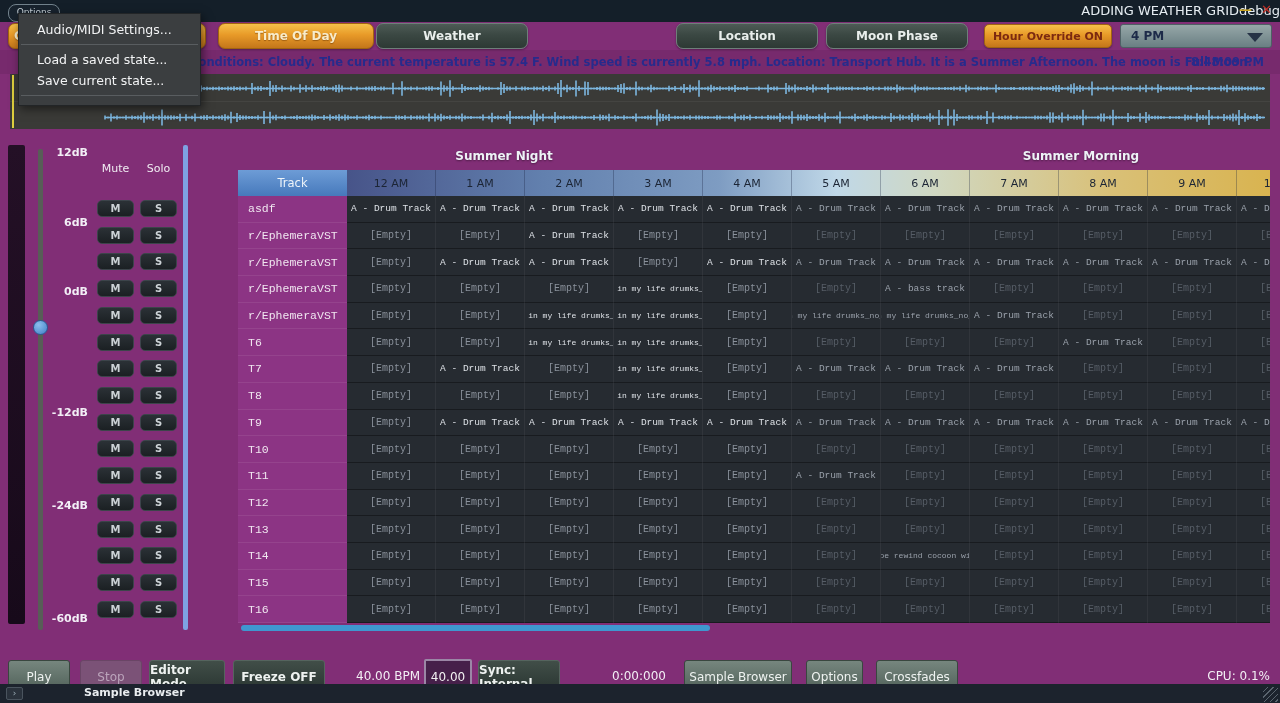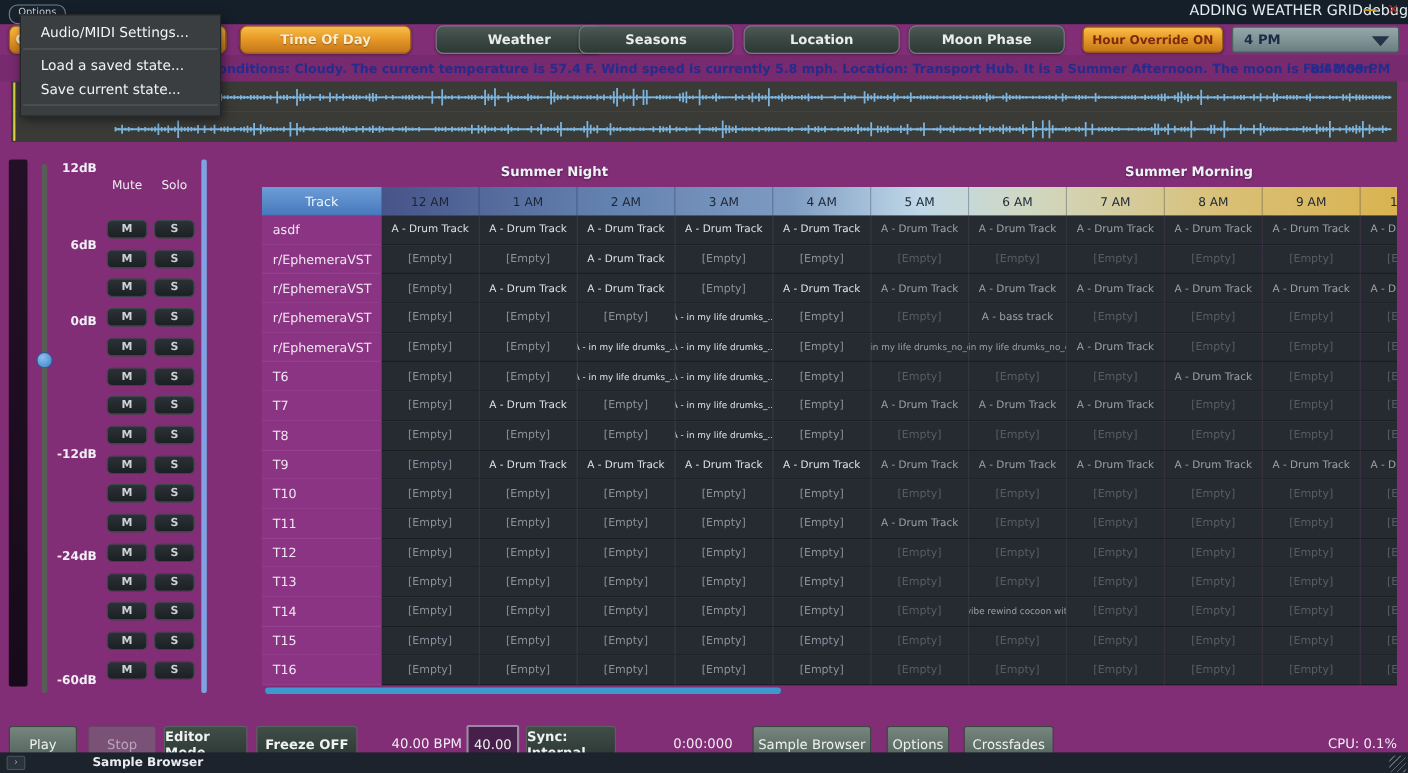--- a/index.html
+++ b/index.html
@@ -15,21 +15,21 @@
           background:#18232e;color:#c8d2d8;font-size:9px;line-height:14px;text-align:center;z-index:10;}
 
   
   .tbtn{position:absolute;top:23px;height:26px;border-radius:7px;display:flex;align-items:center;justify-content:center;
         background:linear-gradient(180deg,#4d5a55 0%,#3b4843 45%,#2d3934 100%);
         border:1px solid #6e7f7a;color:#e9eeec;font-weight:bold;font-size:12px;box-shadow:0 1px 2px rgba(0,0,0,.35);box-sizing:border-box;}
   .tbtn.orange{background:linear-gradient(180deg,#f6c04a 0%,#e89a28 45%,#c4761a 100%);
         border-color:#a06410;color:#f8ecca;text-shadow:0 1px 1px rgba(110,55,0,.55);}
   #btn-partial{left:8px;width:198px;justify-content:flex-start;padding-left:5px;}
   #btn-timeofday{left:218px;width:156px;}
-  #btn-weather{left:376px;width:152px;margin-left:20px;}
+  #btn-weather{left:376px;width:152px;}
   #btn-seasons{left:526px;width:141px;}
   #btn-location{left:676px;width:142px;}
   #btn-moonphase{left:826px;width:142px;}
   #btn-houroverride{left:984px;width:128px;top:24px;height:24px;border-radius:5px;font-size:11px;color:#7c2a10;text-shadow:none;}
   .hour-select{position:absolute;left:1120px;top:24px;width:152px;height:24px;border-radius:3px;box-sizing:border-box;
         background:linear-gradient(180deg,#96a7a8 0%,#6a7f83 100%);border:1px solid #4e6064;
         color:#1d2b49;font-weight:bold;font-size:12px;display:flex;align-items:center;padding-left:10px;}
   .hour-select .arrow{position:absolute;right:8px;top:8px;width:0;height:0;
         border-left:8px solid transparent;border-right:8px solid transparent;border-top:9px solid #263346;}
 
@@ -67,21 +67,21 @@
   .band-label{position:absolute;top:6px;transform:translateX(-50%);font-size:12px;font-weight:bold;color:#edf2f6;
         text-shadow:0 1px 2px rgba(0,0,0,.4);white-space:nowrap;}
   .g-hours{display:flex;height:26px;}
   .g-trackhead{width:109px;flex:none;background:linear-gradient(180deg,#6d9cd6,#4679bc);color:#eef4fa;
         font-size:11.5px;display:flex;align-items:center;justify-content:center;}
   .g-hourstrip{display:flex;width:979px;flex:none;
         background:linear-gradient(90deg,#475489 0%,#6280ae 20%,#7e9cc2 38%,#c0d8e8 50%,#d0d8c2 60%,#d9c077 78%,#d9b34e 95%);}
   .g-hourcell{width:89px;flex:none;box-sizing:border-box;border-right:1px solid rgba(20,30,60,.3);
         display:flex;align-items:center;justify-content:center;font-size:11px;color:#1c2535;}
   .g-body{display:flex;flex-direction:column;height:427px;}
-  .g-row{display:flex;flex:1;}
+  .g-row{display:flex;flex:1;font-family:Liberation Mono, monospace;}
   .g-track{width:109px;flex:none;background:#8c3484;color:#f0e6f0;font-size:11.5px;display:flex;align-items:center;
         padding-left:10px;box-sizing:border-box;border-bottom:1px solid rgba(255,255,255,.08);}
   .g-cell{width:89px;flex:none;background:#262b31;box-sizing:border-box;overflow:hidden;white-space:nowrap;
         border-right:1px solid rgba(255,255,255,.05);border-bottom:1px solid rgba(0,0,0,.35);
         display:flex;align-items:center;justify-content:center;font-size:9.5px;}
   .g-cell.long{font-size:8px;}
   .g-cell.bright{color:#dde1e6;}
   .g-cell.bright.empty{color:#8a919b;font-size:10px;}
   .g-cell.dim{color:#9aa1ab;}
   .g-cell.dim.empty{color:#565d66;font-size:10px;}
@@ -128,21 +128,20 @@
   <div class="titlebar">
     <span class="title">ADDING WEATHER GRIDdebug</span>
     <span class="win-min">—</span>
     <span class="win-close">✕</span>
   </div>
   <div class="options-btn">Options</div>
 
   <div class="tbtn orange" id="btn-partial">C</div>
   <div class="tbtn orange" id="btn-timeofday">Time Of Day</div>
   <div class="tbtn" id="btn-weather">Weather</div>
-  <div class="tbtn" id="btn-seasons">Seasons</div>
   <div class="tbtn" id="btn-location">Location</div>
   <div class="tbtn" id="btn-moonphase">Moon Phase</div>
   <div class="tbtn orange" id="btn-houroverride">Hour Override ON</div>
   <div class="hour-select">
     <span>4 PM</span>
     <span class="arrow"></span>
   </div>
 
   <div class="statusbar">
     <span class="status-text">The current conditions: Cloudy. The current temperature is 57.4 F. Wind speed is currently 5.8 mph. Location: Transport Hub. It is a Summer Afternoon. The moon is Full Moon.</span>

